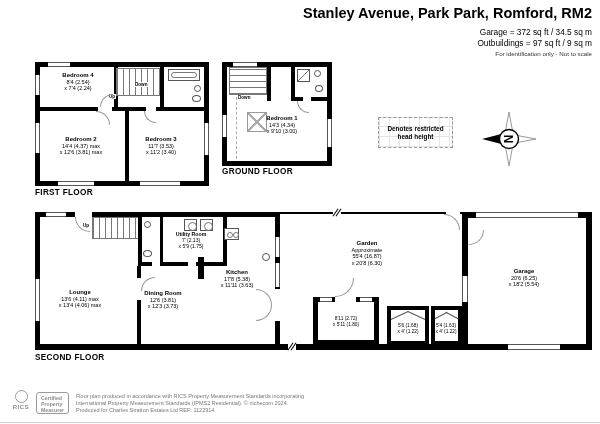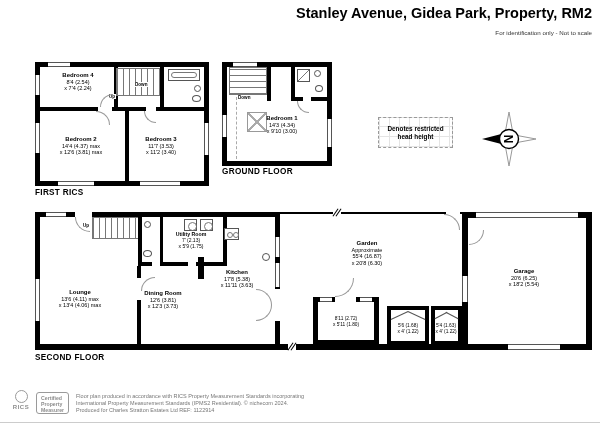--- a/index.html
+++ b/index.html
@@ -53,22 +53,24 @@
   #rics-emblem .rtxt{font-size:6px;font-weight:bold;letter-spacing:.5px;}
   #certbox{position:absolute;left:36px;top:392px;width:33px;height:22px;border:1px solid #9a9a9a;border-radius:3px;
     box-sizing:border-box;padding:2px 0 0 4px;color:#8d8d8d;font-size:5.2px;font-weight:bold;line-height:6px;}
   #footer-text{position:absolute;left:76px;top:393px;font-size:5.5px;line-height:7px;color:#777;}
 </style>
 </head>
 <body>
 
 <div id="canvas">
 
-  <div id="title">Stanley Avenue, Gidea Park, Property, RM2</div>
+  <div id="title">Stanley Avenue, Park Park, Romford, RM2</div>
   <div id="areas">
+    <div>Garage = 372 sq ft / 34.5 sq m</div>
+    <div>Outbuildings = 97 sq ft / 9 sq m</div>
     <div id="disclaimer">For identification only - Not to scale</div>
   </div>
 
   <div class="plan" style="left:35px;top:62px;width:174px;height:124px">
     <div class="wall" style="left:74px;top:0;width:4px;height:40px"></div>
     <div class="wall" style="left:120px;top:0;width:4px;height:40px"></div>
     <div class="wall" style="left:0;top:40px;width:58px;height:4px"></div>
     <div class="wall" style="left:72px;top:40px;width:34px;height:4px"></div>
     <div class="wall" style="left:116px;top:40px;width:48px;height:4px"></div>
     <div class="wall" style="left:85px;top:44px;width:4px;height:70px"></div>
@@ -101,21 +103,21 @@
   <div class="rlabel" style="left:81px;top:146px">
     <div class="rname">Bedroom 2</div>
     <div class="rdim">14'4 (4.37) max</div>
     <div class="rdim">x 12'6 (3.81) max</div>
   </div>
   <div class="rlabel" style="left:161px;top:146px">
     <div class="rname">Bedroom 3</div>
     <div class="rdim">11'7 (3.53)</div>
     <div class="rdim">x 11'2 (3.40)</div>
   </div>
-  <div class="floor-title" style="left:35px;top:188px">FIRST RICS</div>
+  <div class="floor-title" style="left:35px;top:188px">FIRST FLOOR</div>
 
   <div class="plan" style="left:222px;top:62px;width:110px;height:104px">
     <div class="stairsh" style="left:2px;top:0;width:36px;height:26px"></div>
     <div class="stair-lbl" style="left:10px;top:28px">Down</div>
     <div class="wall" style="left:40px;top:0;width:4px;height:34px"></div>
     <div class="wall" style="left:64px;top:0;width:4px;height:30px"></div>
     <div class="wall" style="left:64px;top:30px;width:12px;height:4px"></div>
     <div class="wall" style="left:84px;top:30px;width:16px;height:4px"></div>
     <div class="fix" style="left:70px;top:2px;width:13px;height:13px;background:linear-gradient(135deg,transparent 47%,#777 47% 53%,transparent 53%),#fff"></div>
     <div class="fix" style="left:87px;top:3px;width:7px;height:7px;border-radius:50%"></div>

